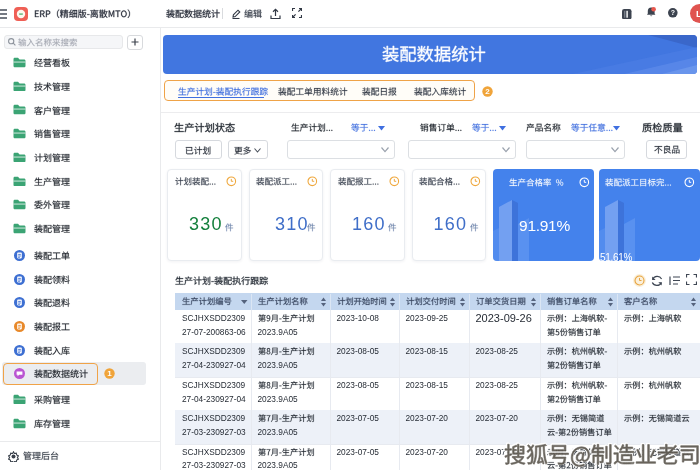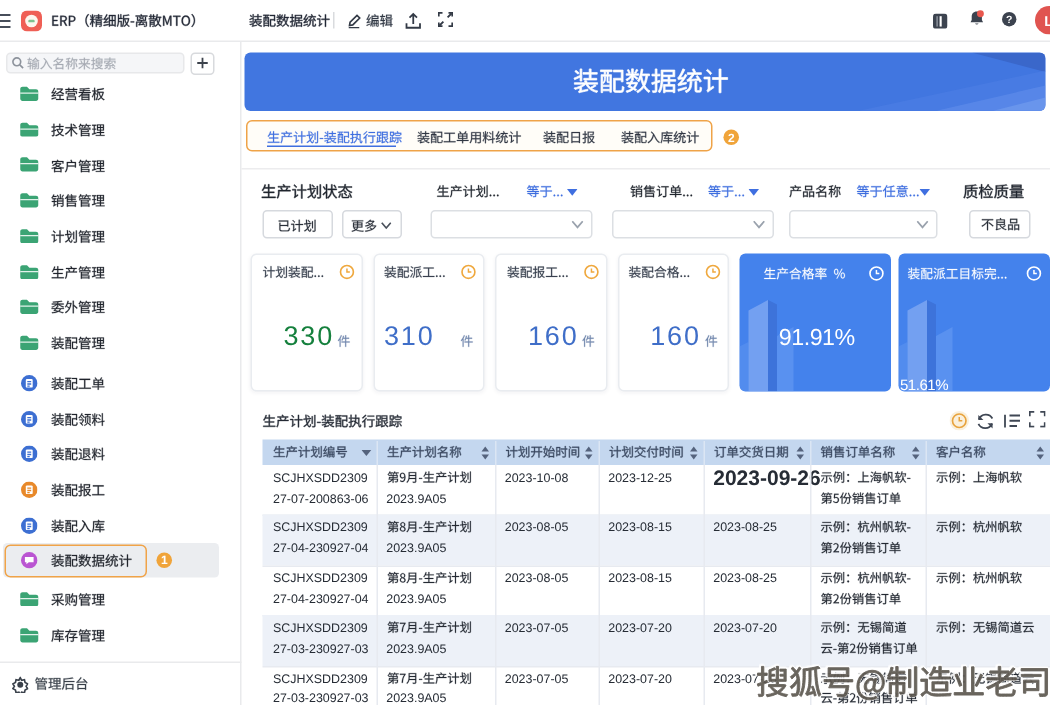--- a/index.html
+++ b/index.html
@@ -698,21 +698,21 @@
         <use href="#g5de5" x="3000"></use>
         <use href="#g2e" x="4000"></use>
         <use href="#g2e" x="4278"></use>
         <use href="#g2e" x="4556"></use>
       </g>
     </svg>
     <svg class="a" style="left:306.2px;top:174.7px;" width="12.6" height="12.6" viewBox="0 0 12.6 12.6">
       <circle cx="6.3" cy="6.3" r="4.3" fill="none" stroke="#efa83e" stroke-width="1.1"></circle>
       <path d="M6.3 3.935V6.3L8.235 6.3" fill="none" stroke="#efa83e" stroke-width="1"></path>
     </svg>
-    <div class="a" style="left:256px;top:212.7px;font-size:18px;line-height:22px;color:#3f6ec8;letter-spacing:1.2px; white-space:nowrap;">310</div>
+    <div class="a" style="left:275px;top:212.7px;font-size:18px;line-height:22px;color:#3f6ec8;letter-spacing:1.2px; white-space:nowrap;">310</div>
     <svg class="t" style="left:306.9px;top:220.6px;color:#7288ad;" width="8.5" height="12.8">
       <g transform="translate(0,9.56) scale(0.0085,-0.0085)">
         <use href="#g4ef6" x="0"></use>
       </g>
     </svg>
     <div class="a" style="left:330px;top:169px;width:74.5px;height:92px;background:#fff;border:1px solid #e9ecf0;border-radius:4px;box-shadow:0 1px 3px rgba(30,40,60,0.06);"></div>
     <svg class="t" style="left:337.5px;top:174.6px;color:#3a4250;" width="41.1" height="12.8">
       <g transform="translate(0,9.56) scale(0.0085,-0.0085)">
         <use href="#g88c5" x="0"></use>
         <use href="#g914d" x="1000"></use>
@@ -951,22 +951,22 @@
         <use href="#g6708" x="1555"></use>
         <use href="#g2d" x="2555"></use>
         <use href="#g751f" x="2902"></use>
         <use href="#g4ea7" x="3902"></use>
         <use href="#g8ba1" x="4902"></use>
         <use href="#g5212" x="5902"></use>
       </g>
     </svg>
     <div class="a" style="left:257.5px;top:326.8px;font-size:8.3px;line-height:10px;color:#262c35; white-space:nowrap;">2023.9A05</div>
     <div class="a" style="left:336.5px;top:313px;font-size:8.3px;line-height:10px;color:#262c35; white-space:nowrap;">2023-10-08</div>
-    <div class="a" style="left:405.5px;top:313px;font-size:8.3px;line-height:10px;color:#262c35; white-space:nowrap;">2023-12-25</div>
-    <div class="a" style="left:475.5px;top:313px;font-size:14px;line-height:10px;color:#262c35; white-space:nowrap;font-weight:bold;">2023-09-26</div>
+    <div class="a" style="left:405.5px;top:313px;font-size:8.3px;line-height:10px;color:#262c35; white-space:nowrap;">2023-09-25</div>
+    <div class="a" style="left:475.5px;top:313px;font-size:11px;line-height:10px;color:#262c35; white-space:nowrap;">2023-09-26</div>
     <svg class="t" style="left:546.5px;top:311.9px;color:#262c35;" width="60.2" height="12.3">
       <g transform="translate(0,9.22) scale(0.0082,-0.0082)">
         <use href="#g793a" x="0"></use>
         <use href="#g4f8b" x="1000"></use>
         <use href="#gff1a" x="2000"></use>
         <use href="#g4e0a" x="3000"></use>
         <use href="#g6d77" x="4000"></use>
         <use href="#g5e06" x="5000"></use>
         <use href="#g8f6f" x="6000"></use>
         <use href="#g2d" x="7000"></use>

